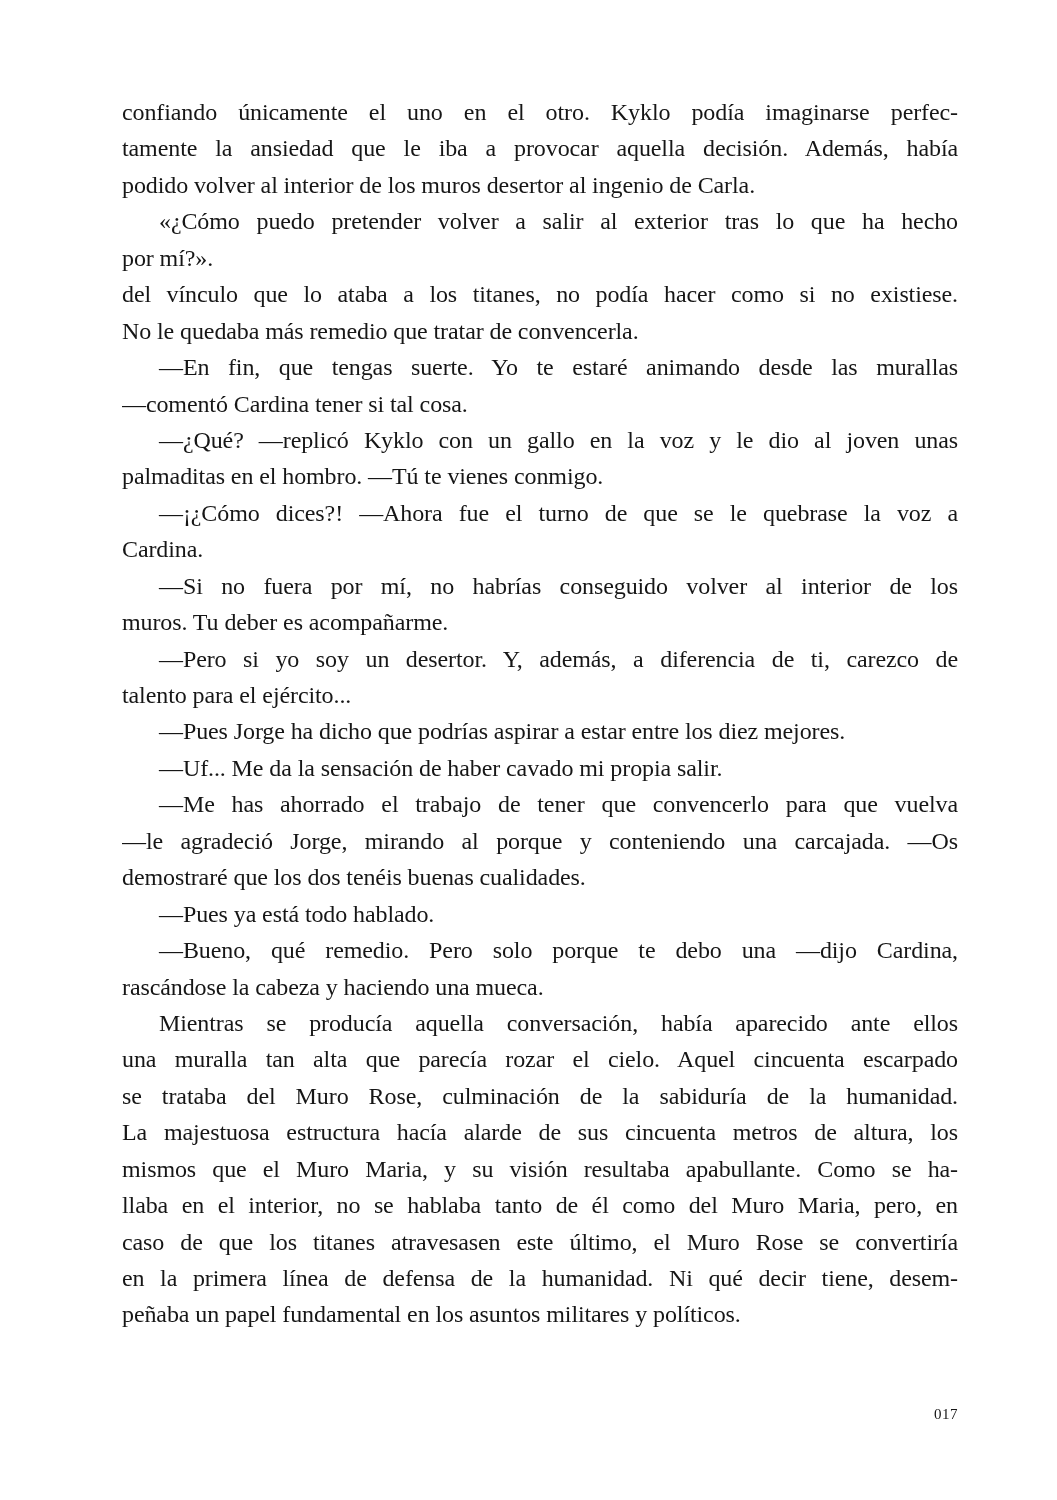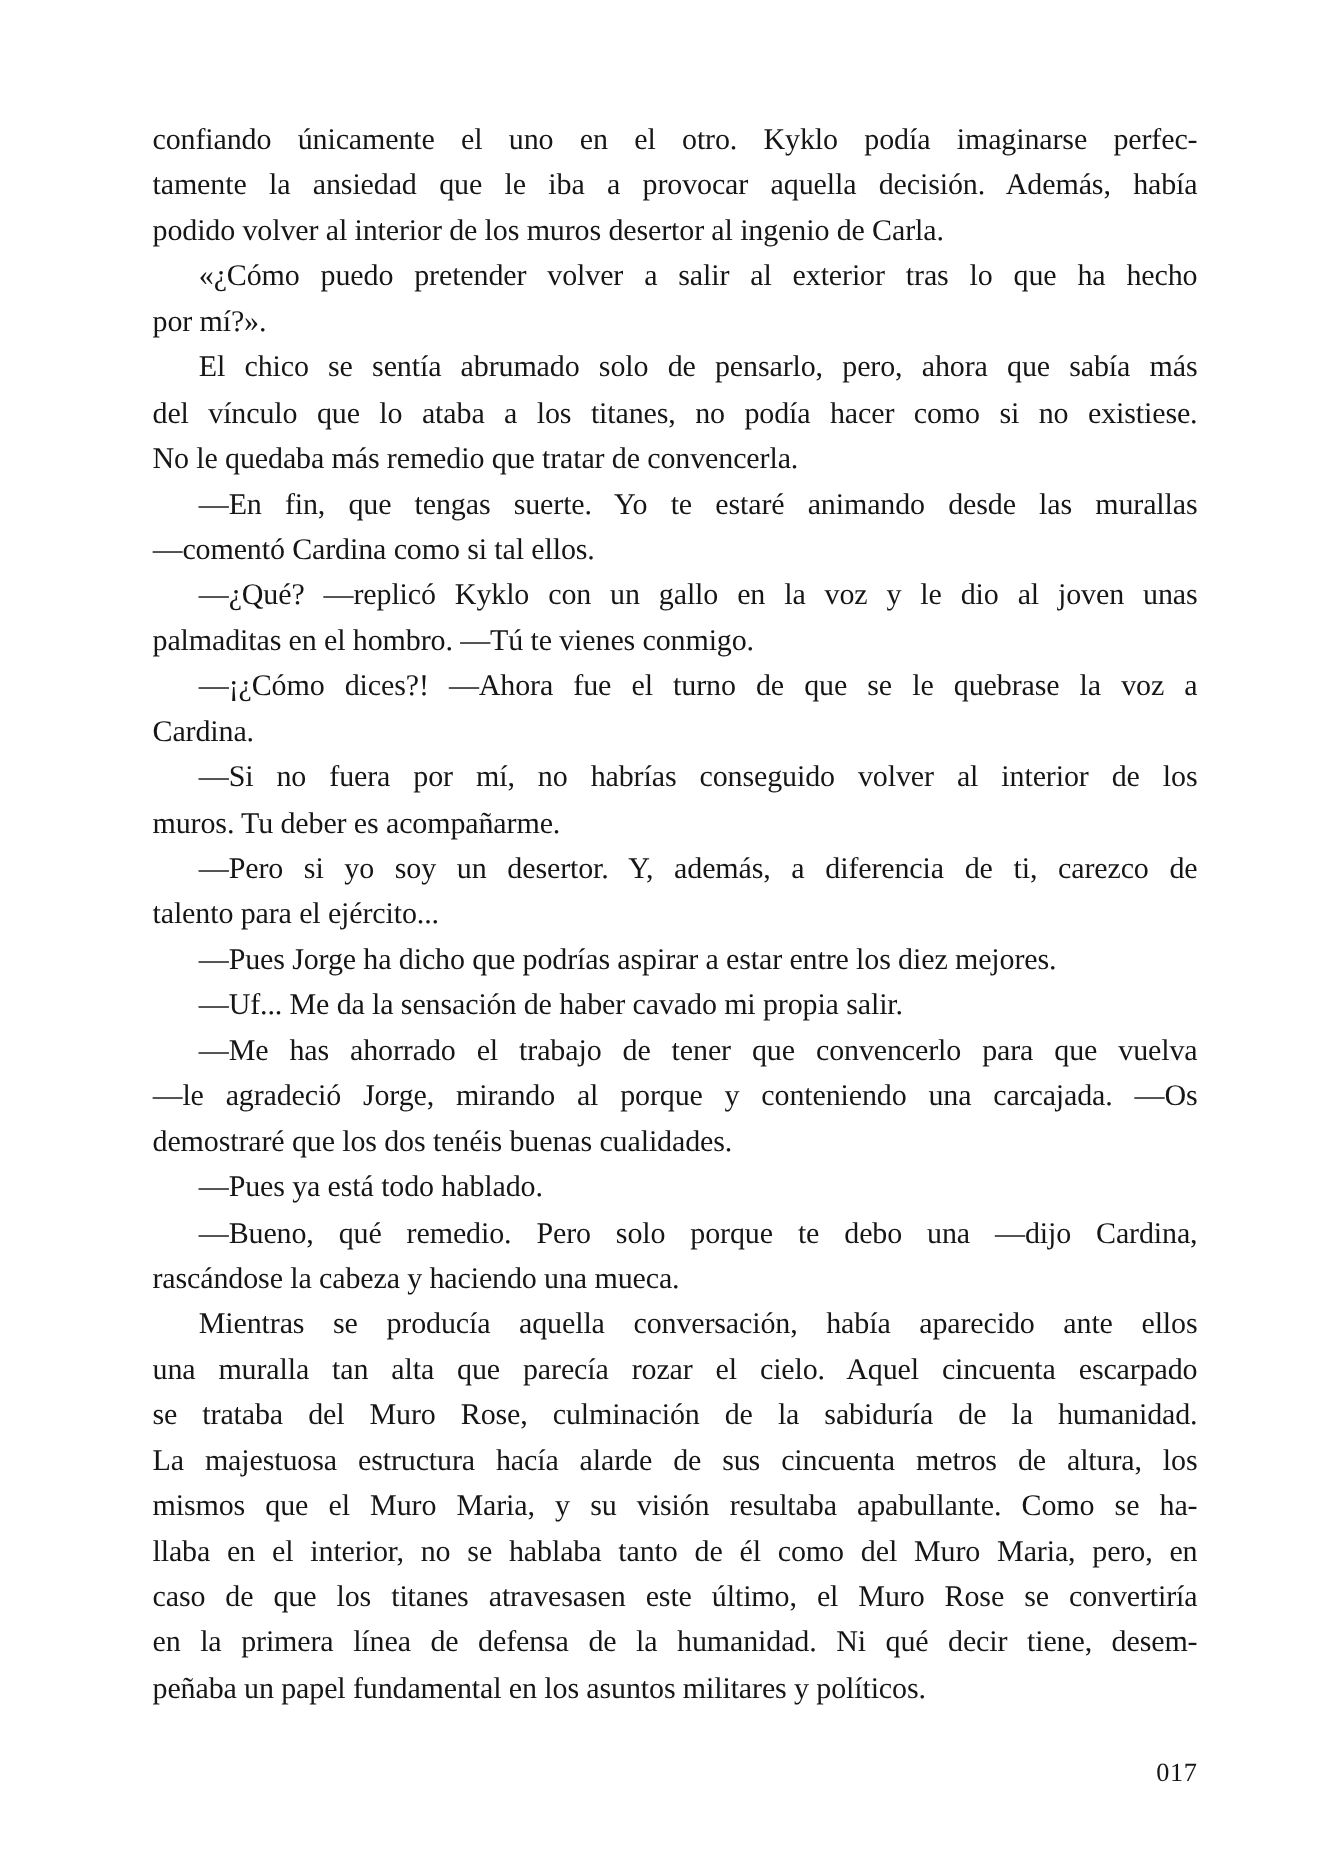--- a/index.html
+++ b/index.html
@@ -36,47 +36,46 @@
   .line.last{
     text-align-last:left;
   }
   .line.indent{
     text-indent:37px;
   }
   .page-number{
     position:absolute;
     top:1406px;
     right:99px;
-    font-size:21px;
+    font-size:15px;
     letter-spacing:0.5px;
     color:var(--ink);
   }
 </style>
 </head>
 <body>
 
 <div class="page">
   <div class="text-block">
       <div class="paragraph">
         <div class="line">confiando únicamente el uno en el otro. Kyklo podía imaginarse perfec-</div>
         <div class="line">tamente la ansiedad que le iba a provocar aquella decisión. Además, había</div>
         <div class="line last">podido volver al interior de los muros desertor al ingenio de Carla.</div>
       </div>
       <div class="paragraph">
         <div class="line indent">«¿Cómo puedo pretender volver a salir al exterior tras lo que ha hecho</div>
         <div class="line last">por mí?».</div>
       </div>
       <div class="paragraph">
-        <div class="line indent">El chico se sentía abrumado solo de pensarlo, pero, ahora que sabía más</div>
         <div class="line">del vínculo que lo ataba a los titanes, no podía hacer como si no existiese.</div>
         <div class="line last">No le quedaba más remedio que tratar de convencerla.</div>
       </div>
       <div class="paragraph">
         <div class="line indent">—En fin, que tengas suerte. Yo te estaré animando desde las murallas</div>
-        <div class="line last">—comentó Cardina como si tal ellos.</div>
+        <div class="line last">—comentó Cardina tener si tal cosa.</div>
       </div>
       <div class="paragraph">
         <div class="line indent">—¿Qué? —replicó Kyklo con un gallo en la voz y le dio al joven unas</div>
         <div class="line last">palmaditas en el hombro. —Tú te vienes conmigo.</div>
       </div>
       <div class="paragraph">
         <div class="line indent">—¡¿Cómo dices?! —Ahora fue el turno de que se le quebrase la voz a</div>
         <div class="line last">Cardina.</div>
       </div>
       <div class="paragraph">

